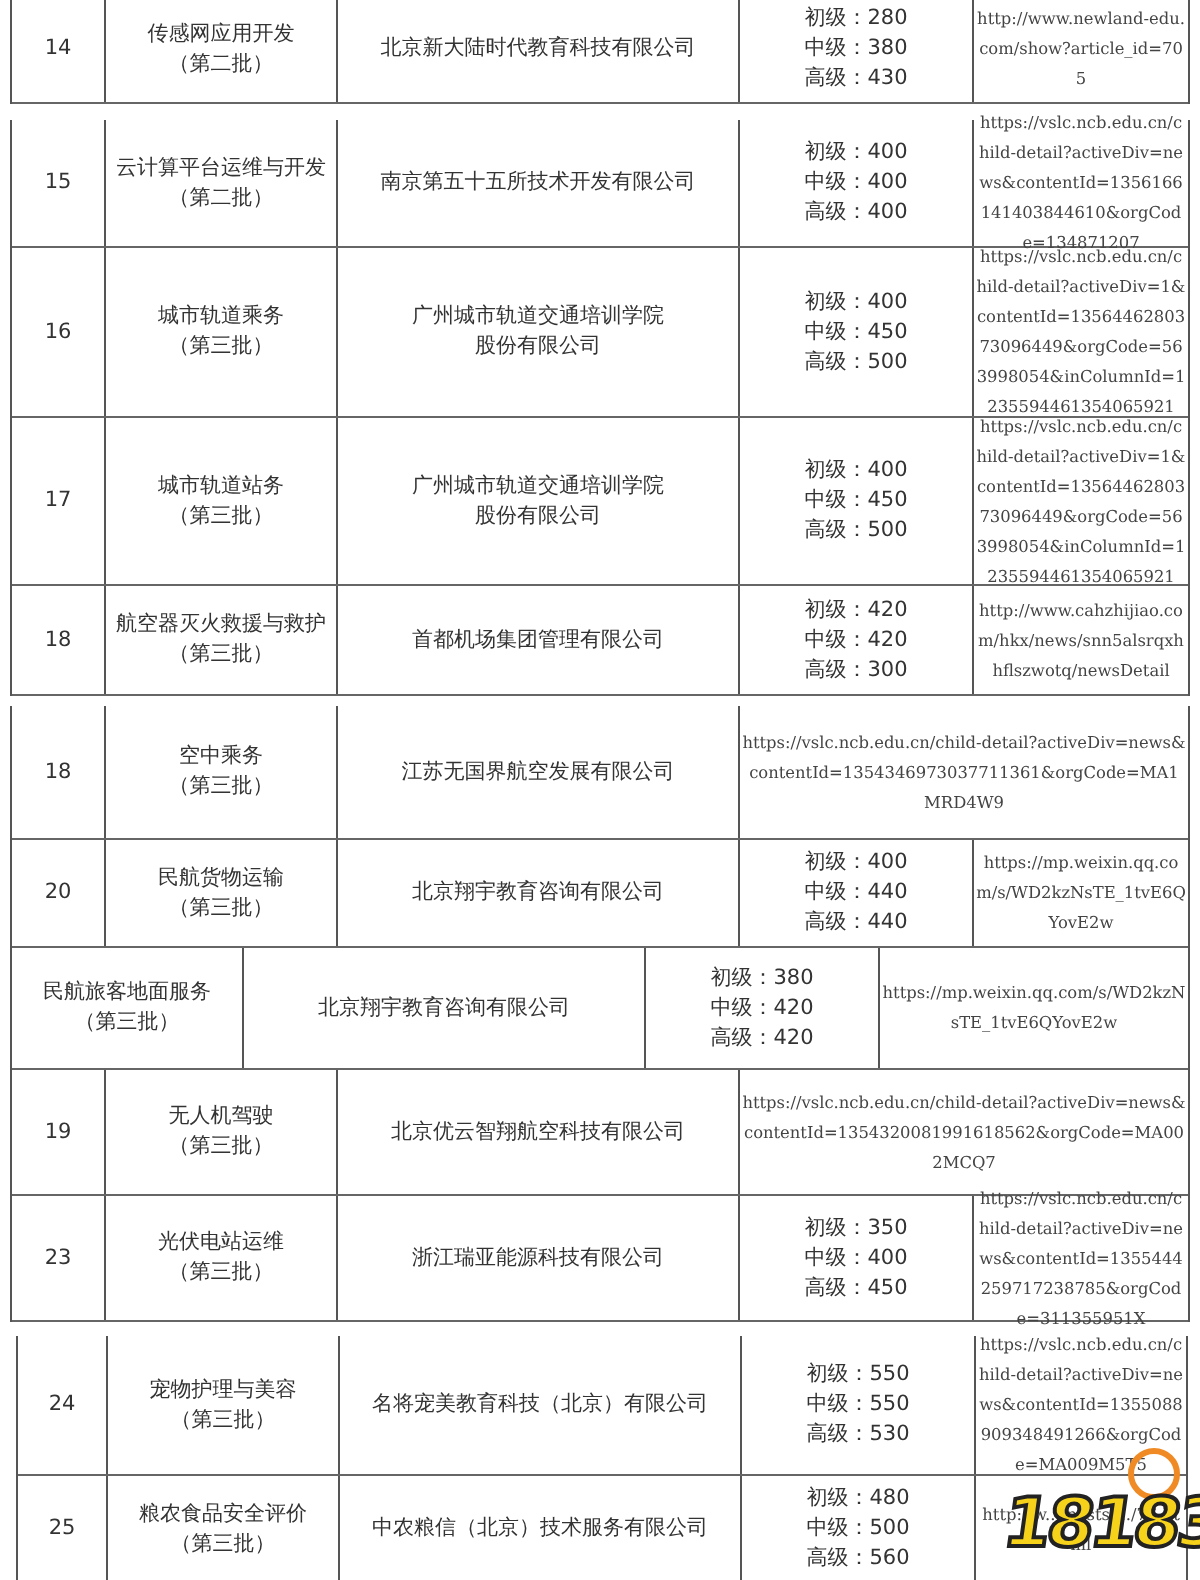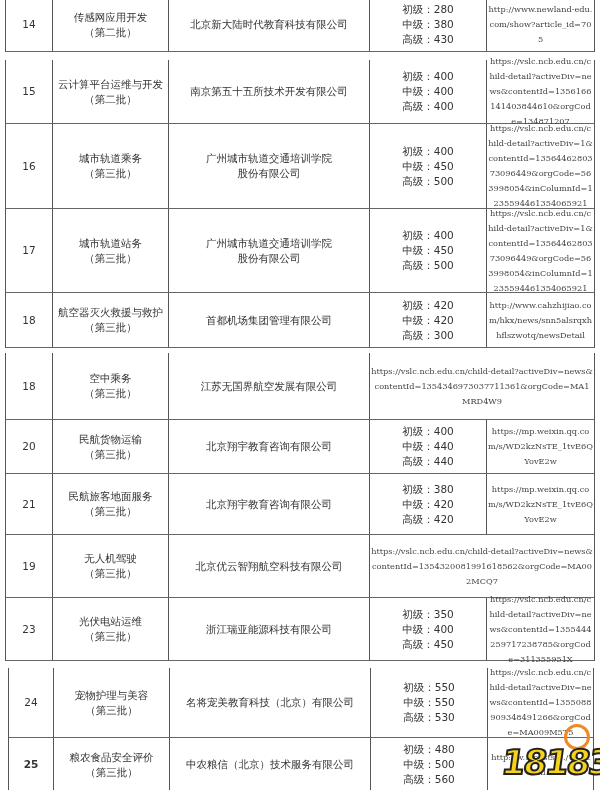--- a/index.html
+++ b/index.html
@@ -131,21 +131,20 @@
         <span>北京翔宇教育咨询有限公司</span>
       </div>
     <div class="cell c-fee">
       <span class="fee-line"><span>初级：</span><span>400</span></span>
       <span class="fee-line"><span>中级：</span><span>440</span></span>
       <span class="fee-line"><span>高级：</span><span>440</span></span>
     </div>
     <div class="cell c-url">https://mp.weixin.qq.com/s/WD2kzNsTE_1tvE6QYovE2w</div>
   </div>
   <div class="row" style="top:121px;height:61px;">
-    <div class="cell c-no">21</div>
     <div class="cell c-name">
         <span>民航旅客地面服务</span>
         <span>（第三批）</span>
       </div>
     <div class="cell c-org">
         <span>北京翔宇教育咨询有限公司</span>
       </div>
     <div class="cell c-fee">
       <span class="fee-line"><span>初级：</span><span>380</span></span>
       <span class="fee-line"><span>中级：</span><span>420</span></span>
@@ -193,21 +192,21 @@
         <span>名将宠美教育科技（北京）有限公司</span>
       </div>
     <div class="cell c-fee">
       <span class="fee-line"><span>初级：</span><span>550</span></span>
       <span class="fee-line"><span>中级：</span><span>550</span></span>
       <span class="fee-line"><span>高级：</span><span>530</span></span>
     </div>
     <div class="cell c-url">https://vslc.ncb.edu.cn/child-detail?activeDiv=news&amp;contentId=1355088909348491266&amp;orgCode=MA009M5T5</div>
   </div>
   <div class="row" style="top:70px;height:54px;">
-    <div class="cell c-no" style="width:45px;font-weight:bold;">25</div>
+    <div class="cell c-no" style="width:45px;">25</div>
     <div class="cell c-name">
         <span>粮农食品安全评价</span>
         <span>（第三批）</span>
       </div>
     <div class="cell c-org">
         <span>中农粮信（北京）技术服务有限公司</span>
       </div>
     <div class="cell c-fee">
       <span class="fee-line"><span>初级：</span><span>480</span></span>
       <span class="fee-line"><span>中级：</span><span>500</span></span>

